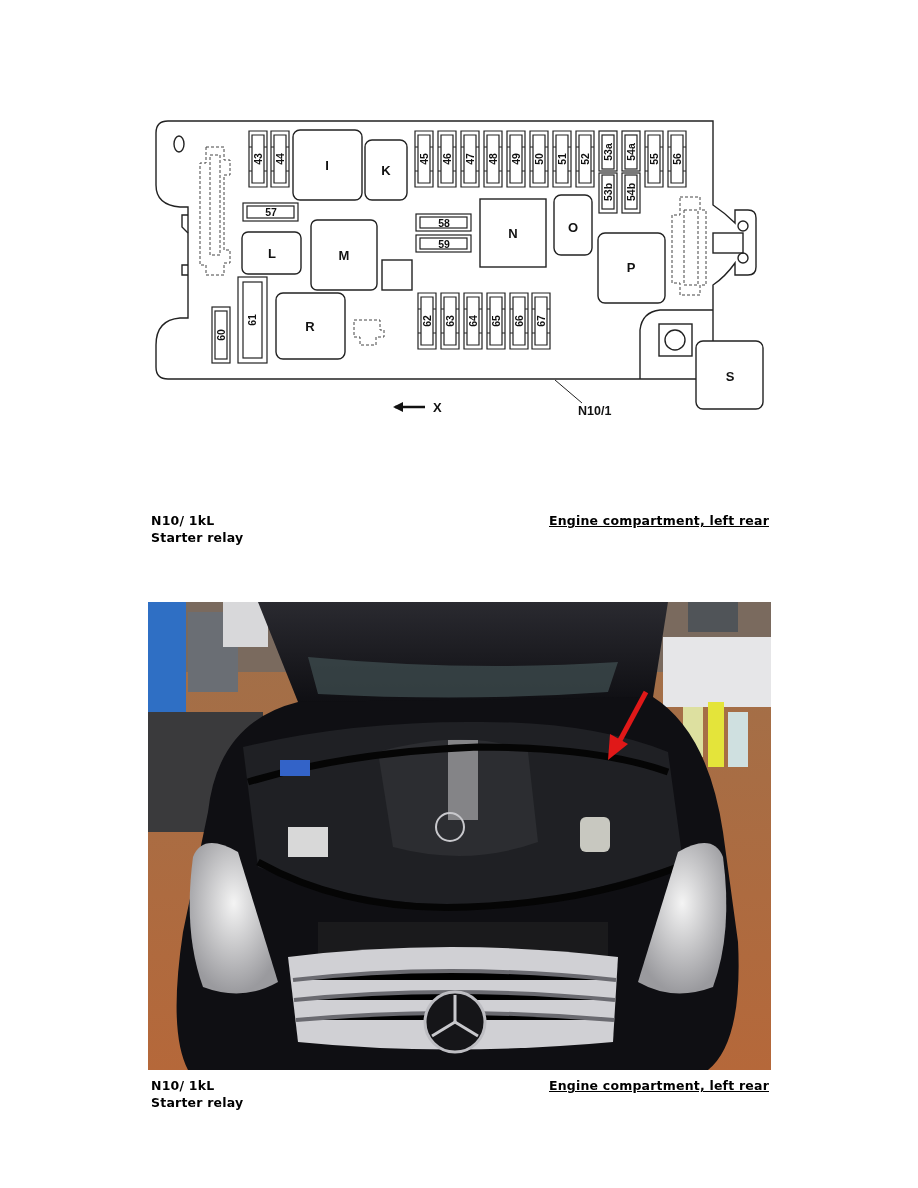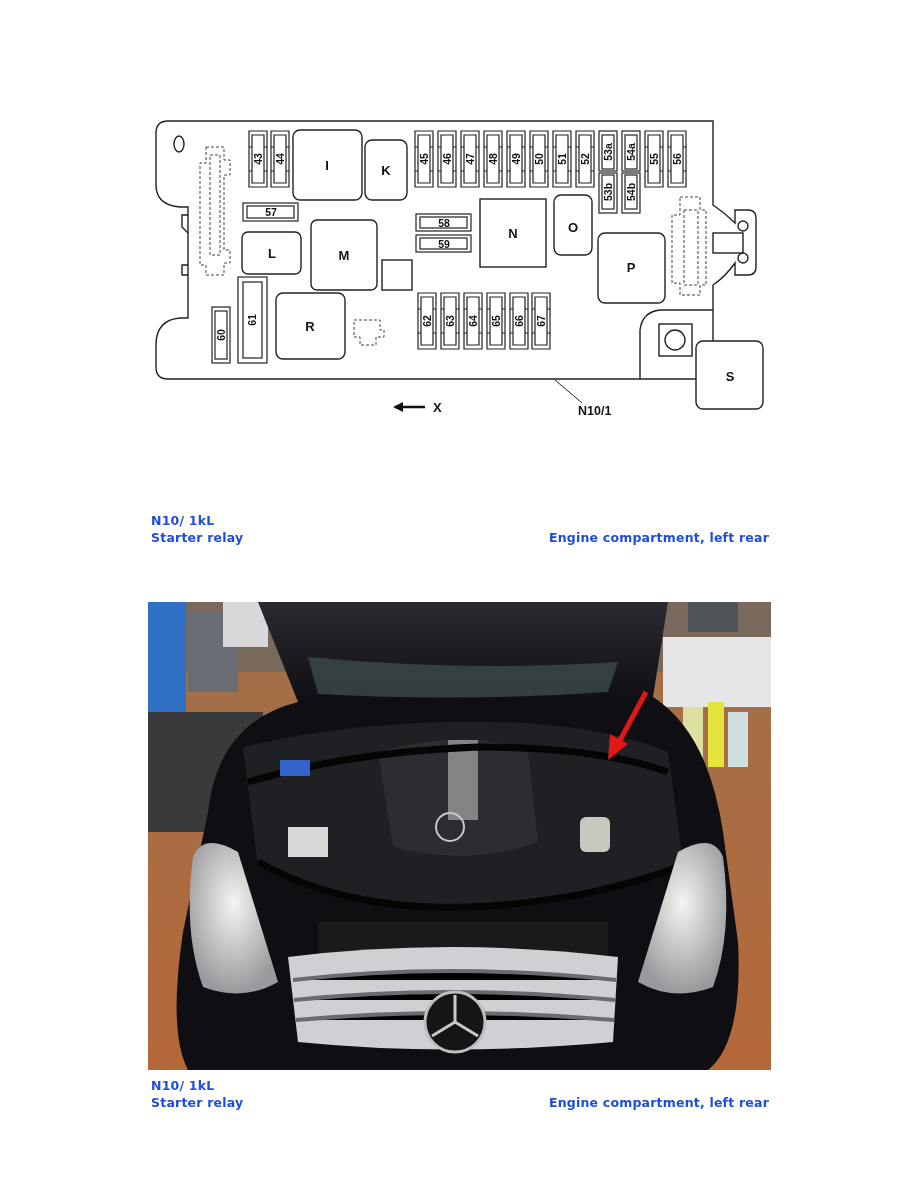--- a/index.html
+++ b/index.html
@@ -1,21 +1,21 @@
 <!DOCTYPE html>
 <html><head>
 <meta charset="utf-8">
 <style>
   html, body { margin: 0; padding: 0; background: #ffffff; }
   body { width: 918px; height: 1188px; position: relative; overflow: hidden; font-family: "DejaVu Sans", sans-serif; }
   .diagram { position: absolute; left: 150px; top: 115px; width: 620px; height: 310px; }
   .diagram svg { width: 620px; height: 310px; display: block; }
-  .caption { position: absolute; left: 151px; width: 618px; font-family: "DejaVu Sans", sans-serif; font-weight: bold; font-size: 12.5px; color: #1d4ed8; line-height: 17px; letter-spacing: 0.2px; }
+  .caption { position: absolute; left: 151px; width: 618px; font-family: "DejaVu Sans", sans-serif; font-weight: bold; font-size: 12.5px; color: #000000; line-height: 17px; letter-spacing: 0.2px; }
   .caption .left { position: absolute; left: 0; top: 0; }
-  .caption .right { position: absolute; right: 0; top: 17px; }
+  .caption .right { position: absolute; right: 0; top: 0; text-decoration: underline; }
   .cap1 { top: 512px; height: 36px; }
   .cap2 { top: 1077px; height: 36px; }
   .photo { position: absolute; left: 148px; top: 602px; width: 623px; height: 468px; overflow: hidden; background: #1a1a1c; }
   .photo svg { display: block; width: 623px; height: 468px; }
   .lbl { font-family: "Liberation Sans", sans-serif; font-weight: bold; fill: #111; }
 </style>
 </head>
 <body>
 
 <div class="diagram">

